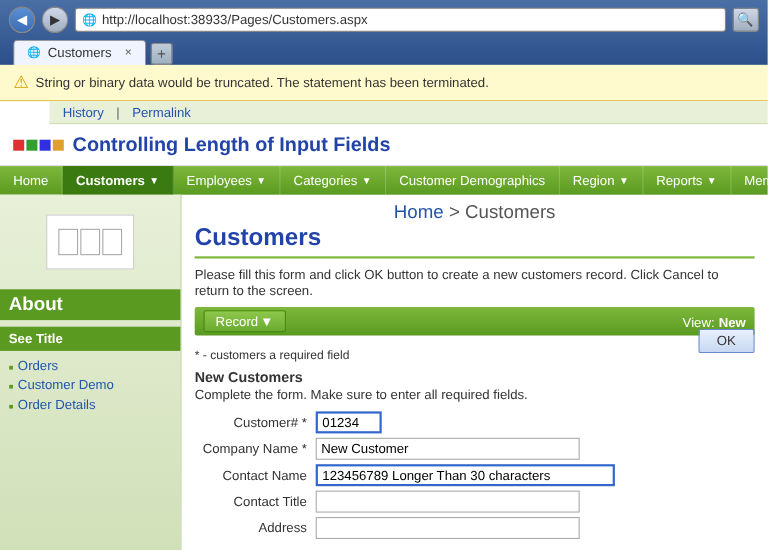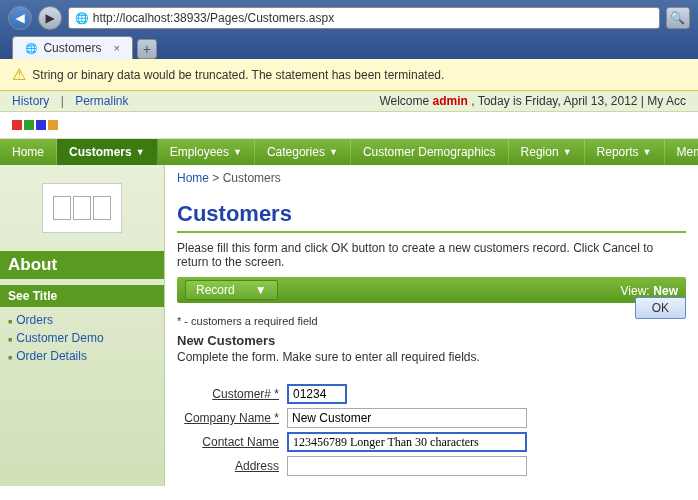--- a/index.html
+++ b/index.html
@@ -20,21 +20,21 @@
     .tab.active { background: #f0f4ff; z-index: 2; }
     .tab-favicon { font-size: 10px; }
     .tab-close { margin-left: 6px; color: #666; font-size: 11px; cursor: pointer; }
     .tab-new { width: 20px; height: 20px; background: linear-gradient(to bottom, #c0ccd8, #a0b0c0); border: 1px solid #888; border-radius: 3px; margin-left: 4px; display: flex; align-items: center; justify-content: center; font-size: 14px; cursor: pointer; color: #555; }
 
     
     .warning-banner { background: #fffacd; border-bottom: 1px solid #e0c050; padding: 6px 12px; font-size: 12px; color: #333; display: flex; align-items: center; gap: 6px; }
     .warning-icon { color: #d4a000; font-size: 16px; }
 
     
-    .history-bar { background: #e8f0d8; border-bottom: 1px solid #c8d8a8; padding: 3px 12px; font-size: 12px; display: flex; justify-content: space-between; align-items: center; }
+    .history-bar { background: #e8f0d8; border-bottom: 1px solid #c8d8a8; padding: 3px 12px; font-size: 12px; display: flex; justify-content: space-between; align-items: center; margin-left: 45px; }
     .history-links a { color: #2255aa; text-decoration: none; margin-right: 8px; }
     .history-links span { color: #666; margin-right: 8px; }
     .welcome-text { font-size: 12px; color: #333; }
     .welcome-text b { color: #c00; }
 
     
     .app-header { background: white; padding: 8px 12px; border-bottom: 1px solid #ddd; display: flex; align-items: center; gap: 8px; }
     .app-logo { display: flex; gap: 2px; }
     .logo-square { width: 10px; height: 10px; }
     .app-title { font-size: 18px; font-weight: bold; color: #2244aa; }
@@ -55,46 +55,46 @@
     .sidebar-page { width: 18px; height: 24px; background: white; border: 1px solid #aaa; }
     .sidebar-about { background: #5a9a20; color: white; padding: 4px 8px; font-size: 17px; font-weight: bold; }
     .sidebar-about-text { padding: 6px 8px; font-size: 11px; color: #333; }
     .sidebar-see-also { background: #5a9a20; color: white; padding: 4px 8px; font-size: 12px; font-weight: bold; margin-top: 6px; }
     .sidebar-links { padding: 4px 8px; }
     .sidebar-link { font-size: 12px; color: #2255aa; text-decoration: none; display: block; padding: 2px 0; }
     .sidebar-link::before { content: "■"; font-size: 7px; margin-right: 4px; color: #5a9a20; }
 
     
     .main-content { flex: 1; padding: 6px 12px; }
-    .breadcrumb { font-size: 12px; color: #555; margin-bottom: 16px; }
+    .breadcrumb { font-size: 17px; color: #555; margin-bottom: 0; text-align: center; }
     .breadcrumb a { color: #2255aa; text-decoration: none; }
     .page-title { font-size: 22px; font-weight: bold; color: #2244aa; margin-bottom: 8px; border-bottom: 2px solid #7eb83c; padding-bottom: 4px; }
     .instruction { font-size: 12px; color: #333; margin-bottom: 8px; }
 
     
     .record-toolbar { background: linear-gradient(to bottom, #7eb83c, #5a9a20); padding: 3px 8px; display: flex; justify-content: space-between; align-items: center; border-radius: 2px; }
-    .record-btn { background: linear-gradient(to bottom, #8ec84c, #6aaa30); border: 1px solid #4a8a10; color: white; padding: 2px 10px; font-size: 12px; cursor: pointer; border-radius: 2px; display: flex; align-items: center; gap: 20px; }
+    .record-btn { background: linear-gradient(to bottom, #8ec84c, #6aaa30); border: 1px solid #4a8a10; color: white; padding: 2px 10px; font-size: 12px; cursor: pointer; border-radius: 2px; display: flex; align-items: center; gap: 2px; }
     .view-label { color: white; font-size: 12px; }
     .view-value { color: white; font-size: 12px; font-weight: bold; }
 
     
     .required-note { font-size: 11px; color: #333; margin: 6px 0; }
     .form-title { font-size: 13px; font-weight: bold; color: #333; margin-bottom: 2px; }
-    .form-subtitle { font-size: 12px; color: #333; margin-bottom: 20px; }
+    .form-subtitle { font-size: 12px; color: #333; margin-bottom: 8px; }
 
     
     .ok-btn { background: linear-gradient(to bottom, #e8f0ff, #c8d8f0); border: 1px solid #6688cc; color: #333; padding: 3px 16px; font-size: 12px; cursor: pointer; border-radius: 2px; float: right; margin-top: -26px; }
 
     
     .form-field { display: flex; align-items: center; margin-bottom: 4px; }
-    .field-label { width: 110px; font-size: 12px; color: #333; text-align: right; padding-right: 8px; text-decoration: underline; }
+    .field-label { width: 110px; font-size: 12px; color: #333; text-align: right; padding-right: 8px; }
     .field-input { height: 20px; border: 1px solid #aaa; font-size: 12px; padding: 0 4px; background: white; }
     .field-input.short { width: 60px; }
     .field-input.medium { width: 240px; }
-    .field-input.long { width: 240px; font-family: Liberation Serif, serif; }
+    .field-input.long { width: 272px; }
     .field-input.error { border: 2px solid #3366cc; }
   </style>
 </head>
 <body>
 
 <div class="browser-chrome">
   <div class="browser-toolbar">
     <div class="nav-btn back">◀</div>
     <div class="nav-btn">▶</div>
     <div class="address-bar">
@@ -117,34 +117,30 @@
   <span class="warning-icon">⚠</span>
   <span>String or binary data would be truncated. The statement has been terminated.</span>
 </div>
 
 <div class="history-bar">
   <div class="history-links">
     <a>History</a>
     <span>|</span>
     <a>Permalink</a>
   </div>
-  <div class="welcome-text">
-    <span>Welcome</span>
-    <b>admin</b>
-    <span>, Today is Friday, April 13, 2012 | My Acc</span>
-  </div>
 </div>
 
 <div class="app-header">
   <div class="app-logo">
     <div class="logo-square" style="background:#e03030;"></div>
     <div class="logo-square" style="background:#30a030;"></div>
     <div class="logo-square" style="background:#3030e0;"></div>
     <div class="logo-square" style="background:#e0a030;"></div>
   </div>
+  <div class="app-title">Controlling Length of Input Fields</div>
 </div>
 
 <div class="nav-bar">
   <div class="nav-item">Home</div>
   <div class="nav-item active">Customers <span class="arrow">▼</span></div>
   <div class="nav-item">Employees <span class="arrow">▼</span></div>
   <div class="nav-item">Categories <span class="arrow">▼</span></div>
   <div class="nav-item">Customer Demographics</div>
   <div class="nav-item">Region <span class="arrow">▼</span></div>
   <div class="nav-item">Reports <span class="arrow">▼</span></div>
@@ -208,17 +204,21 @@
       <div class="field-label">Company Name *</div>
       <input type="text" class="field-input medium" value="New Customer" style="">
     </div>
     <div class="form-field">
       <div class="field-label">Contact Name</div>
       <div style="position:relative;display:inline-block;">
         <input type="text" class="field-input long error" value="123456789 Longer Than 30 characters" style="border: 2px solid rgb(51, 102, 204);">
       </div>
     </div>
     <div class="form-field">
+      <div class="field-label">Contact Title</div>
+      <input type="text" class="field-input medium" value="" style="">
+    </div>
+    <div class="form-field">
       <div class="field-label">Address</div>
       <input type="text" class="field-input medium" value="" style="">
     </div>
   </div>
 </div>
 
 </body></html>

